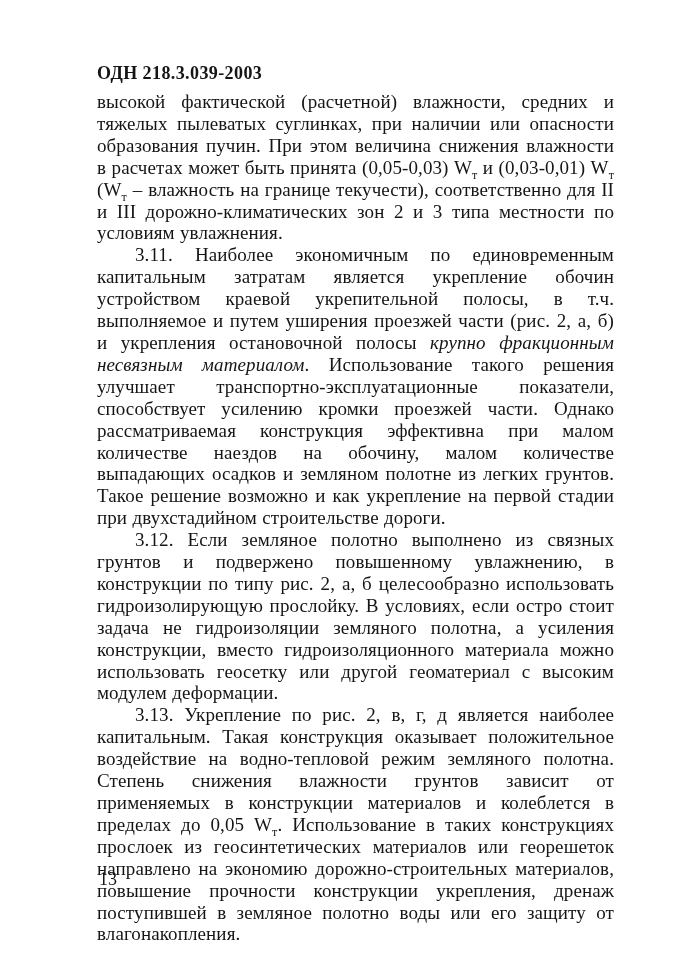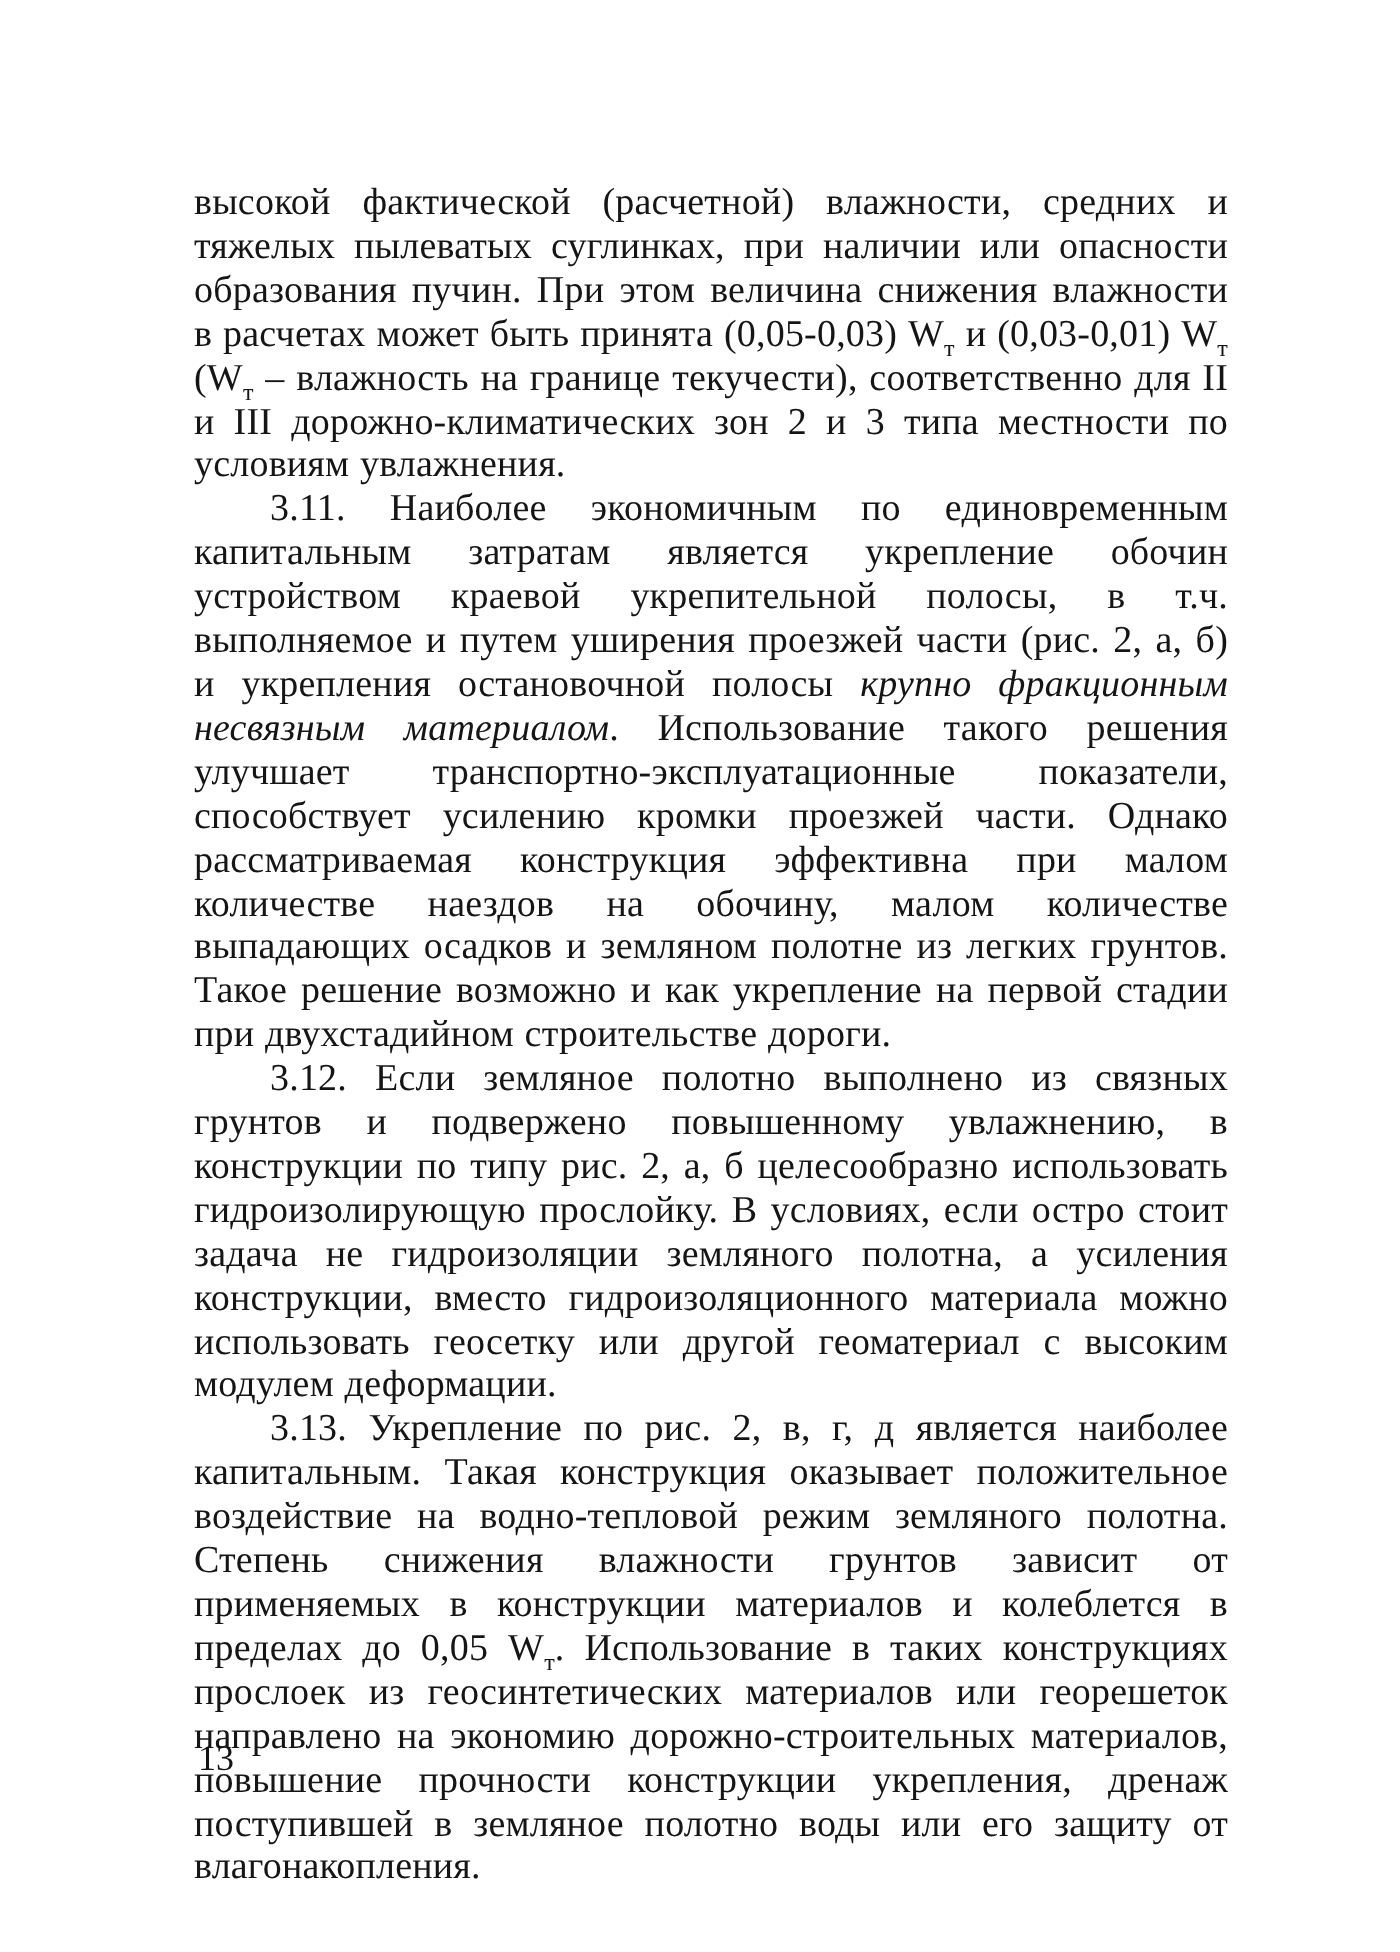--- a/index.html
+++ b/index.html
@@ -49,20 +49,21 @@
     position: absolute;
     left: 99px;
     top: 869px;
     font-size: 18px;
   }
 </style>
 </head>
 <body>
 
 <div class="page">
+  <div class="doc-header">ОДН 218.3.039-2003</div>
 
   <div class="doc-body">
       <p class="para"><span>высокой фактической (расчетной) влажности, средних и тяжелых пылеватых суглинках, при наличии или опасности образования пучин. При этом величина снижения влажности в расчетах может быть принята (0,05-0,03) W</span><sub>т</sub><span> и (0,03-0,01) W</span><sub>т</sub><span> (W</span><sub>т</sub><span> – влажность на границе текучести), соответственно для II и III дорожно-климатических зон 2 и 3 типа местности по условиям увлажнения.</span></p>
       <p class="para indent"><span>3.11. Наиболее экономичным по единовременным капитальным затратам является укрепление обочин устройством краевой укрепительной полосы, в т.ч. выполняемое и путем уширения проезжей части (рис. 2, а, б) и укрепления остановочной полосы </span><em>крупно фракционным несвязным материалом</em><span>. Использование такого решения улучшает транспортно-эксплуатационные показатели, способствует усилению кромки проезжей части. Однако рассматриваемая конструкция эффективна при малом количестве наездов на обочину, малом количестве выпадающих осадков и земляном полотне из легких грунтов. Такое решение возможно и как укрепление на первой стадии при двухстадийном строительстве дороги.</span></p>
       <p class="para indent"><span>3.12. Если земляное полотно выполнено из связных грунтов и подвержено повышенному увлажнению, в конструкции по типу рис. 2, а, б целесообразно использовать гидроизолирующую прослойку. В условиях, если остро стоит задача не гидроизоляции земляного полотна, а усиления конструкции, вместо гидроизоляционного материала можно использовать геосетку или другой геоматериал с высоким модулем деформации.</span></p>
       <p class="para indent"><span>3.13. Укрепление по рис. 2, в, г, д является наиболее капитальным. Такая конструкция оказывает положительное воздействие на водно-тепловой режим земляного полотна. Степень снижения влажности грунтов зависит от применяемых в конструкции материалов и колеблется в пределах до 0,05 W</span><sub>т</sub><span>. Использование в таких конструкциях прослоек из геосинтетических материалов или георешеток направлено на экономию дорожно-строительных материалов, повышение прочности конструкции укрепления, дренаж поступившей в земляное полотно воды или его защиту от влагонакопления.</span></p>
     </div>
 
   <div class="page-number">13</div>
 </div>

